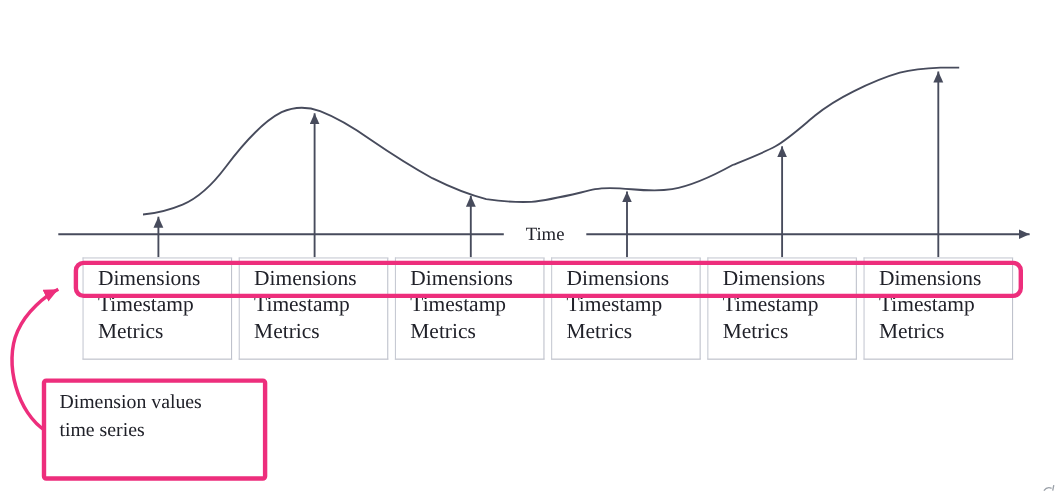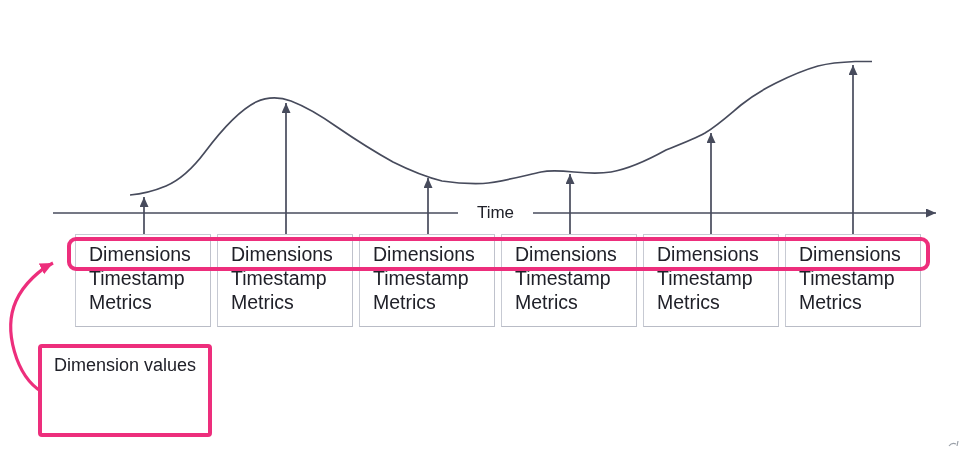--- a/index.html
+++ b/index.html
@@ -5,21 +5,21 @@
   :root{
     --highlight:#ed2e7c;
     --stroke:#474b5c;
     --box_border:#c7cad3;
     --text:#202129;
     --muted:#9aa0a8;
   }
   html,body{margin:0;padding:0;background:#ffffff;}
   .stage{
     position:relative;width:964px;height:450px;background:#ffffff;overflow:hidden;
-    font-family:Liberation Sans, sans-serif;color:var(--text);
+    font-family:Liberation Serif, serif;color:var(--text);
   }
   .art{position:absolute;left:0;top:0;z-index:0;}
   .ink-line{stroke:var(--stroke);stroke-width:1.7;fill:none;}
   .ink-fill{fill:var(--stroke);}
   .pink-line{stroke:var(--highlight);stroke-width:3.2;fill:none;}
   .pink-fill{fill:var(--highlight);}
   .muted-line{stroke:var(--muted);stroke-width:1.2;fill:none;}
 
   .rbox{
     position:absolute;top:234px;width:136px;height:93px;z-index:1;
@@ -34,21 +34,21 @@
     border:4px solid var(--highlight);border-radius:9px;box-sizing:border-box;
     pointer-events:none;background:transparent;
   }
 
   .time-label{
     position:absolute;left:458px;top:202px;width:75px;height:22px;z-index:3;
     background:#ffffff;text-align:center;font-size:17px;line-height:22px;color:var(--text);
   }
 
   .callout{
-    position:absolute;left:38px;top:344px;width:174px;height:93px;z-index:4;
+    position:absolute;left:38px;top:344px;width:205px;height:93px;z-index:4;
     background:#ffffff;border:4px solid var(--highlight);border-radius:4px;
     box-sizing:border-box;padding:5px 8px 0 12px;
   }
   .callout .cline{font-size:18px;line-height:24.5px;white-space:nowrap;}
 </style>
 </head>
 <body>
 
 <div class="stage">
 
@@ -130,15 +130,16 @@
   <div class="rbox" style="left:785px">
     <div class="rline">Dimensions</div>
     <div class="rline">Timestamp</div>
     <div class="rline">Metrics</div>
   </div>
 
   <div class="hl-rect"></div>
 
   <div class="callout">
     <div class="cline">Dimension values</div>
+    <div class="cline">time series</div>
   </div>
 
 </div>
 
 </body></html>

